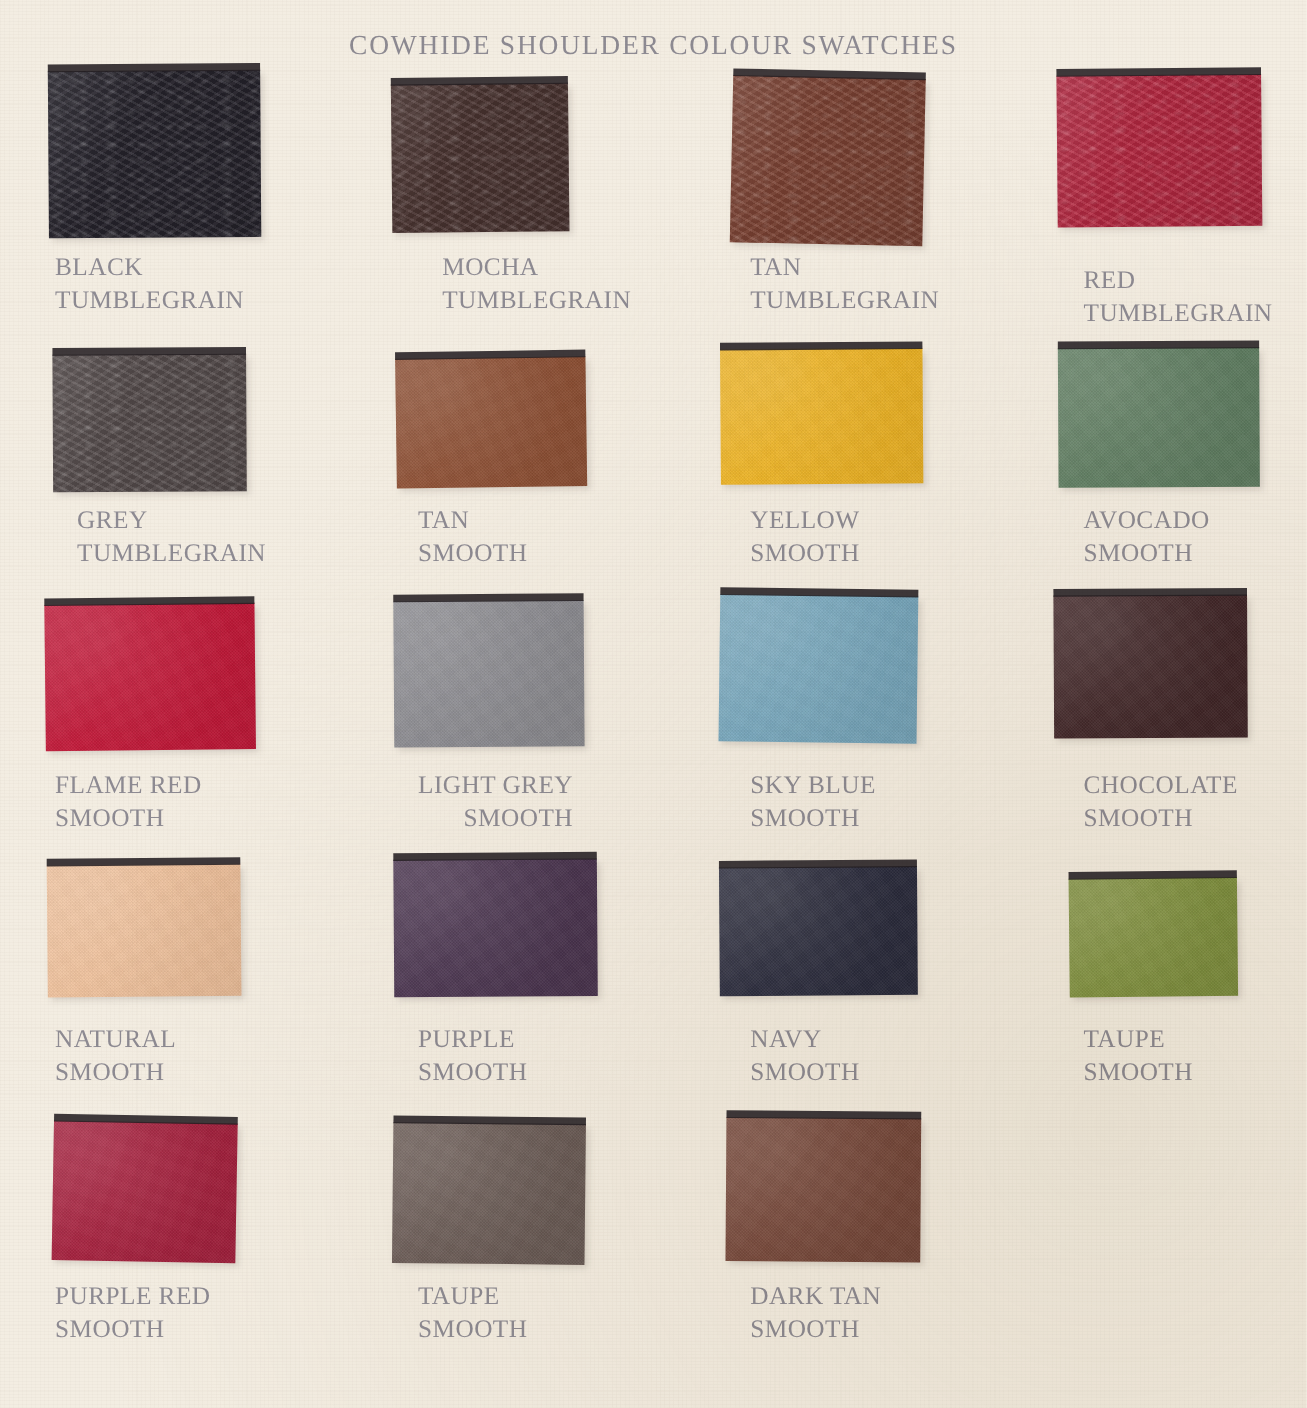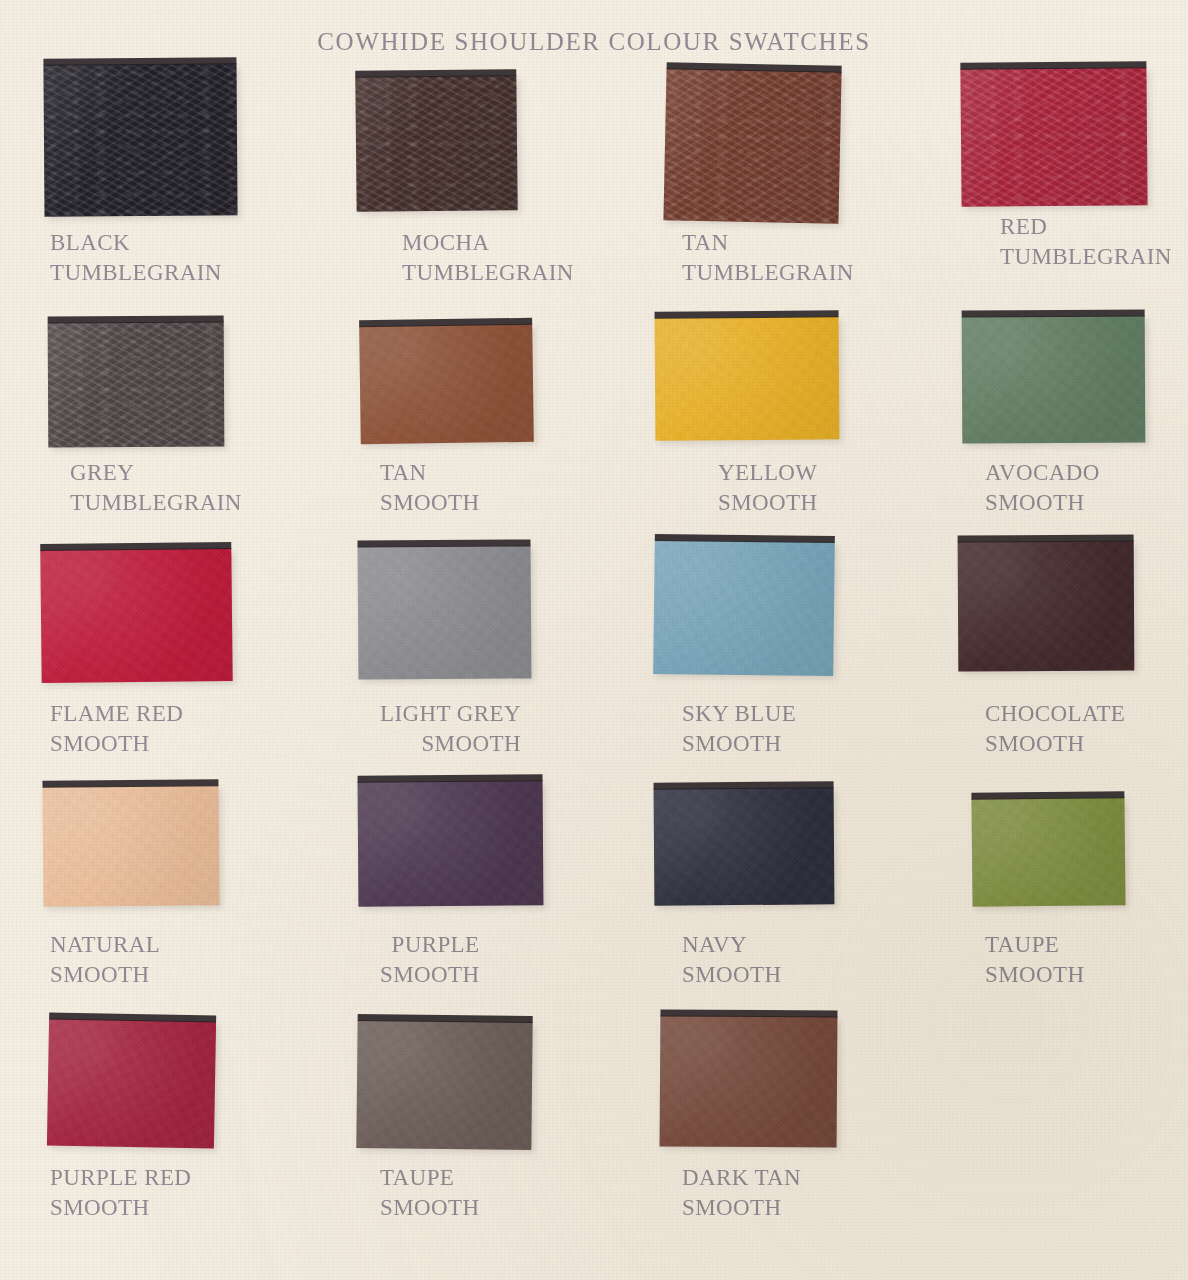--- a/index.html
+++ b/index.html
@@ -120,21 +120,21 @@
         </div>
       </div>
       <div class="label" style="left: 682px; top: 228px;"><span>TAN</span><span class="l2">TUMBLEGRAIN</span></div>
       <div class="swatch-wrap" style="left: 961px; top: 68px; width: 186px; height: 138px; transform: rotate(-0.5deg);">
         <div class="swatch grain" style="--c: #b32740;">
           <div class="face"></div>
           <div class="shade"></div>
           <div class="edge"></div>
         </div>
       </div>
-      <div class="label" style="left: 985px; top: 212px; margin-left: 15px;"><span>RED</span><span class="l2">TUMBLEGRAIN</span></div>
+      <div class="label" style="left: 985px; top: 240px;"><span>RED</span><span class="l2">TUMBLEGRAIN</span></div>
       <div class="swatch-wrap" style="left: 48px; top: 322px; width: 176px; height: 125px; transform: rotate(-0.3deg);">
         <div class="swatch grain" style="--c: #544b4b;">
           <div class="face"></div>
           <div class="shade"></div>
           <div class="edge"></div>
         </div>
       </div>
       <div class="label" style="left: 50px; top: 458px; margin-left: 20px;"><span>GREY</span><span class="l2">TUMBLEGRAIN</span></div>
       <div class="swatch-wrap" style="left: 360px; top: 325px; width: 173px; height: 118px; transform: rotate(-0.8deg);">
         <div class="swatch smooth" style="--c: #8d4f33;">
@@ -144,21 +144,21 @@
         </div>
       </div>
       <div class="label" style="left: 380px; top: 458px;"><span>TAN</span><span class="l2">SMOOTH</span></div>
       <div class="swatch-wrap" style="left: 655px; top: 317px; width: 184px; height: 123px; transform: rotate(-0.4deg);">
         <div class="swatch smooth" style="--c: #eeb423;">
           <div class="face"></div>
           <div class="shade"></div>
           <div class="edge"></div>
         </div>
       </div>
-      <div class="label" style="left: 682px; top: 458px; margin-left: 36px;"><span>YELLOW</span><span class="l2">SMOOTH</span></div>
+      <div class="label" style="left: 682px; top: 458px;"><span>YELLOW</span><span class="l2">SMOOTH</span></div>
       <div class="swatch-wrap" style="left: 962px; top: 316px; width: 183px; height: 127px; transform: rotate(-0.3deg);">
         <div class="swatch smooth" style="--c: #5f7e62;">
           <div class="face"></div>
           <div class="shade"></div>
           <div class="edge"></div>
         </div>
       </div>
       <div class="label" style="left: 985px; top: 458px;"><span>AVOCADO</span><span class="l2">SMOOTH</span></div>
       <div class="swatch-wrap" style="left: 41px; top: 549px; width: 191px; height: 133px; transform: rotate(-0.6deg);">
         <div class="swatch smooth" style="--c: #c01636;">
@@ -200,21 +200,21 @@
         </div>
       </div>
       <div class="label" style="left: 50px; top: 930px;"><span>NATURAL</span><span class="l2">SMOOTH</span></div>
       <div class="swatch-wrap" style="left: 358px; top: 781px; width: 185px; height: 125px; transform: rotate(-0.4deg);">
         <div class="swatch smooth" style="--c: #4a3450;">
           <div class="face"></div>
           <div class="shade"></div>
           <div class="edge"></div>
         </div>
       </div>
-      <div class="label" style="left: 380px; top: 930px; text-align: right;"><span>PURPLE</span><span class="l2">SMOOTH</span></div>
+      <div class="label" style="left: 380px; top: 930px;"><span>PURPLE</span><span class="l2">SMOOTH</span></div>
       <div class="swatch-wrap" style="left: 654px; top: 788px; width: 180px; height: 117px; transform: rotate(-0.4deg);">
         <div class="swatch smooth" style="--c: #2a2b3d;">
           <div class="face"></div>
           <div class="shade"></div>
           <div class="edge"></div>
         </div>
       </div>
       <div class="label" style="left: 682px; top: 930px;"><span>NAVY</span><span class="l2">SMOOTH</span></div>
       <div class="swatch-wrap" style="left: 972px; top: 798px; width: 153px; height: 108px; transform: rotate(-0.6deg);">
         <div class="swatch smooth" style="--c: #81933f;">

